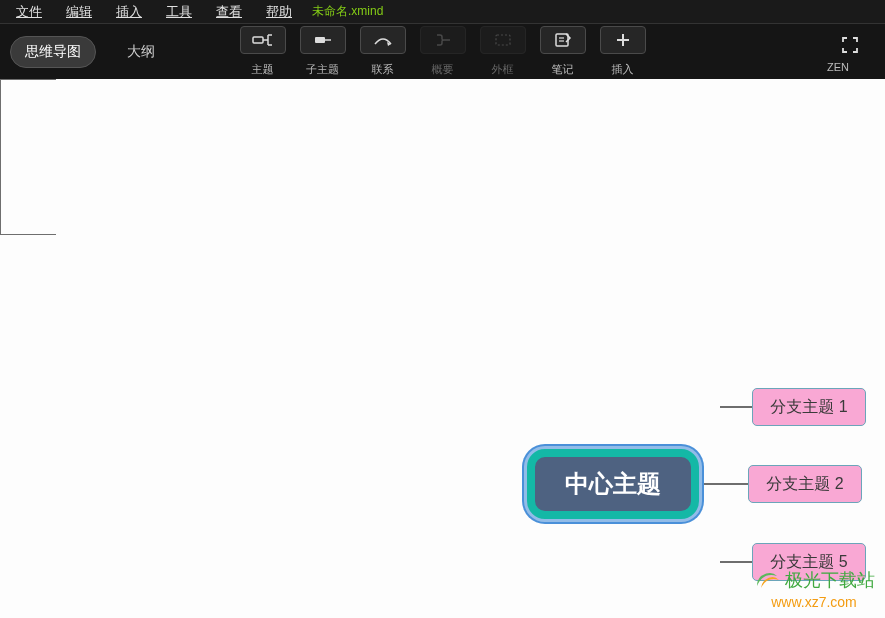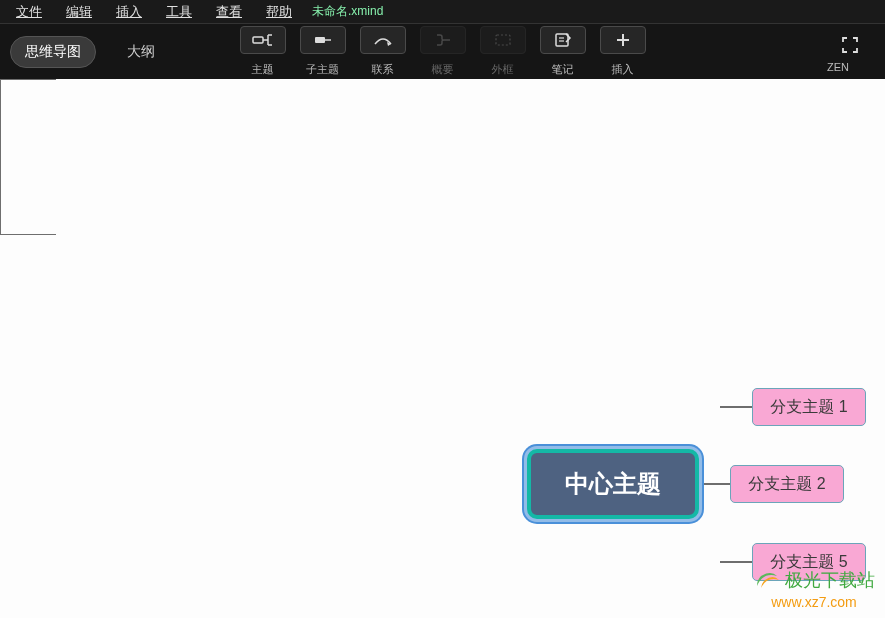--- a/index.html
+++ b/index.html
@@ -21,21 +21,21 @@
     }
     .menu-item {
       color: #e0e0e0;
       font-size: 13px;
       padding: 0 12px;
       cursor: pointer;
       line-height: 24px;
       text-decoration: underline;
     }
     .doc-title {
-      color: #86efac;
+      color: #84cc16;
       font-size: 12px;
       padding-left: 8px;
     }
     .toolbar {
       background: #151515;
       height: 55px;
       display: flex;
       align-items: center;
       position: relative;
       padding: 0 10px;
@@ -110,41 +110,41 @@
       top: 370px;
       width: 172px;
       height: 70px;
       background: #4e6281;
       color: #fff;
       font-size: 24px;
       font-weight: bold;
       display: flex;
       align-items: center;
       justify-content: center;
-      border: 4px solid #14b8a6;
-      border-radius: 10px;
+      border: 8px solid #14b8a6;
+      border-radius: 18px;
       box-shadow: 0 0 0 3px rgba(255,255,255,.4), 0 0 0 5px #4a90d9;
       cursor: pointer;
     }
     .branch {
       position: absolute;
       width: 114px;
       height: 38px;
       background: #f9a8d4;
       color: #3a3a3a;
       font-size: 16px;
       display: flex;
       align-items: center;
       justify-content: center;
       border: 1px solid #6ba5ba;
       border-radius: 5px;
       cursor: pointer;
     }
     .branch1 { left: 752px; top: 309px; }
-    .branch2 { left: 730px; top: 386px; }
+    .branch2 { left: 748px; top: 386px; }
     .branch3 { left: 752px; top: 464px; }
     .conn-main { left: 664px; top: 327px; width: 56px; height: 156px; border-right: none; border-left:1.5px solid #6e6e6e; border-top:1.5px solid #6e6e6e; border-bottom:1.5px solid #6e6e6e; }
     .conn-mid { position:absolute; left:698px; top:404px; width:54px; height:1.5px; background:#6e6e6e; }
     .conn-top { position:absolute; left:720px; top:327px; width:32px; height:1.5px; background:#6e6e6e; }
     .conn-bot { position:absolute; left:720px; top:482px; width:32px; height:1.5px; background:#6e6e6e; }
     .watermark {
       position: absolute;
       right: 10px;
       bottom: 8px;
       display: flex;

